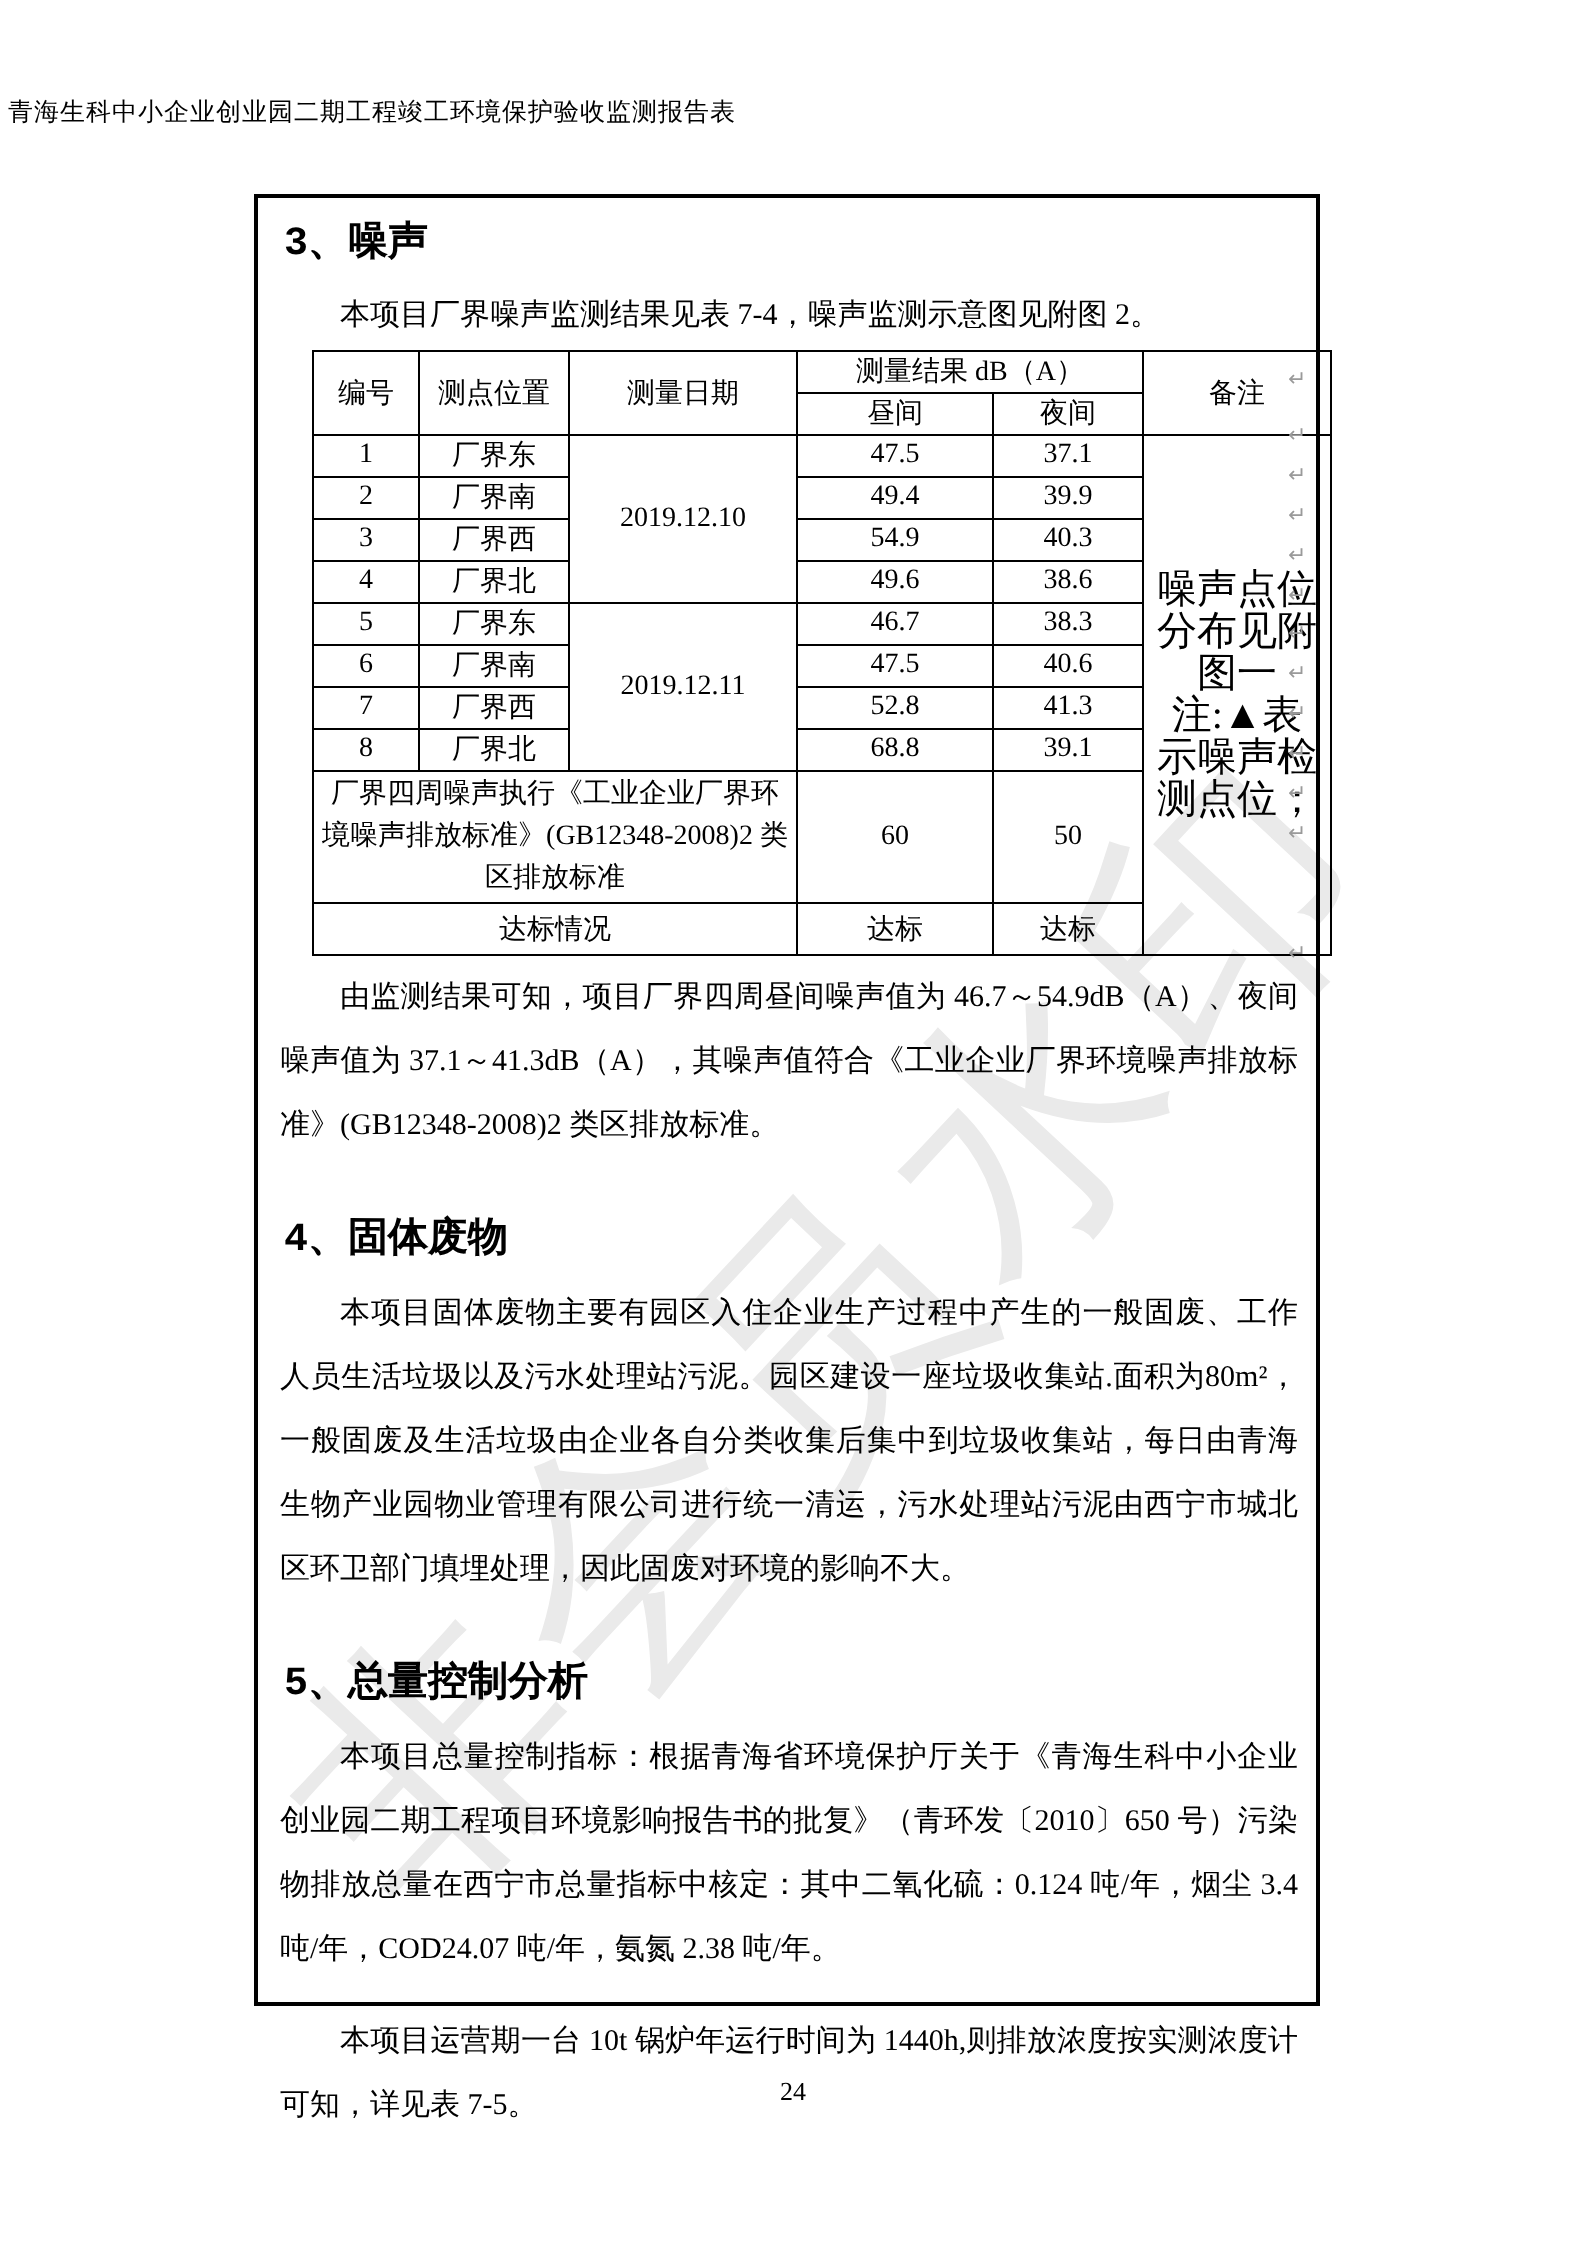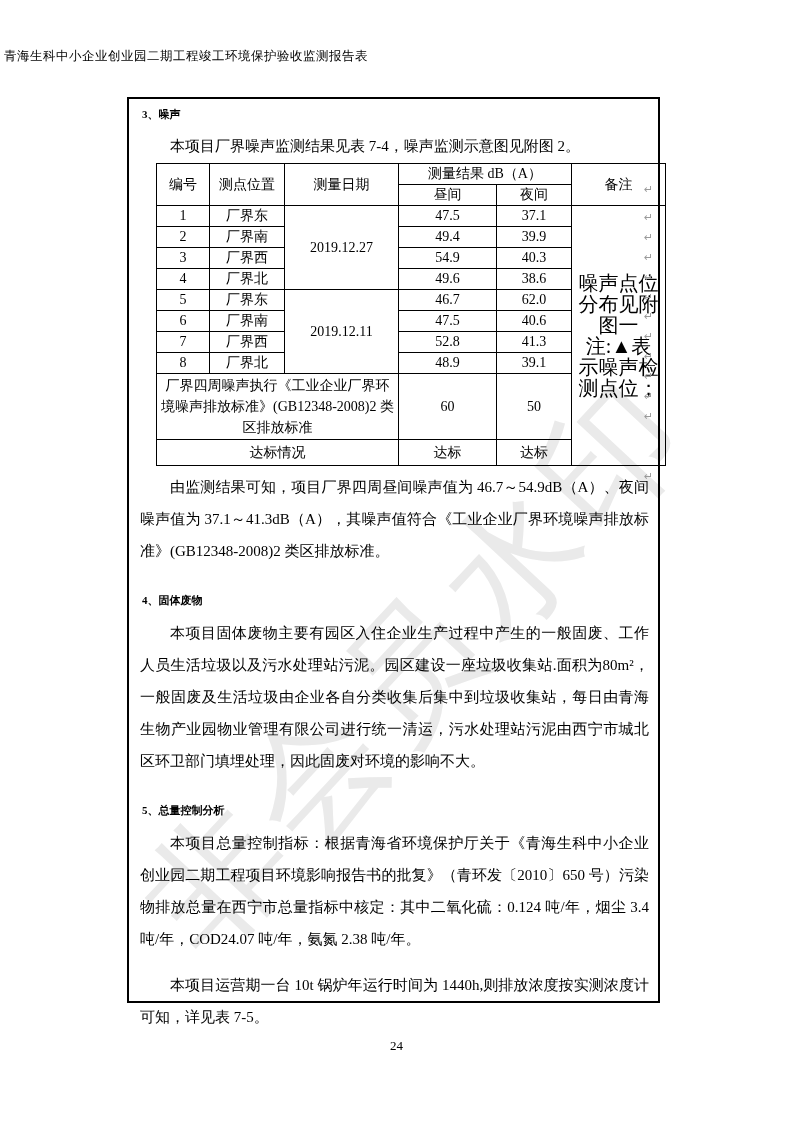--- a/index.html
+++ b/index.html
@@ -23,22 +23,22 @@
     position:absolute; top:48px; left:4px; width:100%;
     text-align:left; font-size:12.5px; letter-spacing:0.5px; z-index:2;
   }
   
   .content-box {
     position:absolute; left:127px; top:97px; width:533px; height:906px;
     border:2px solid #000; box-sizing:border-box;
     padding:4px 9px 0 11px; z-index:1; background:transparent;
   }
   .section-heading {
-    font-family:Liberation Serif, serif;
-    font-size:11px; font-weight:bold; margin:4px 0 9px 2px;
+    font-family:Liberation Mono, monospace;
+    font-size:20px; font-weight:bold; margin:4px 0 9px 2px;
   }
   .body-par {
     font-size:15px; line-height:32px; text-align:justify;
     text-indent:2em; margin:0;
   }
   .intro-par { line-height:30px; margin-bottom:2px; }
   .table-title {
     text-align:center; font-weight:bold; font-size:14.5px;
     font-family:"Liberation Sans","DejaVu Sans",sans-serif;
     margin:2px 0 3px;
@@ -104,21 +104,21 @@
         <th class="hdr" colspan="2">测量结果 dB（A）</th>
         <th class="hdr" rowspan="2">备注</th>
       </tr>
       <tr>
         <th class="hdr">昼间</th>
         <th class="hdr">夜间</th>
       </tr>
       <tr>
         <td>1</td>
         <td>厂界东</td>
-        <td rowspan="4">2019.12.27</td>
+        <td rowspan="4">2019.12.10</td>
         <td>47.5</td>
         <td>37.1</td>
         <td rowspan="10" class="remark-cell">
           <span>噪声点位分布见附图一</span>
           <span>注:▲表示噪声检测点位；</span>
         </td>
       </tr>
       <tr>
         <td>2</td>
         <td>厂界南</td>
@@ -135,38 +135,38 @@
         <td>4</td>
         <td>厂界北</td>
         <td>49.6</td>
         <td>38.6</td>
       </tr>
       <tr>
         <td>5</td>
         <td>厂界东</td>
         <td rowspan="4">2019.12.11</td>
         <td>46.7</td>
-        <td>62.0</td>
+        <td>38.3</td>
       </tr>
       <tr>
         <td>6</td>
         <td>厂界南</td>
         <td>47.5</td>
         <td>40.6</td>
       </tr>
       <tr>
         <td>7</td>
         <td>厂界西</td>
         <td>52.8</td>
         <td>41.3</td>
       </tr>
       <tr>
         <td>8</td>
         <td>厂界北</td>
-        <td>48.9</td>
+        <td>68.8</td>
         <td>39.1</td>
       </tr>
       <tr>
         <td colspan="3" class="std-label">厂界四周噪声执行《工业企业厂界环境噪声排放标准》(GB12348-2008)2 类区排放标准</td>
         <td>60</td>
         <td>50</td>
       </tr>
       <tr style="height:26px;">
         <td colspan="3">达标情况</td>
         <td>达标</td>

